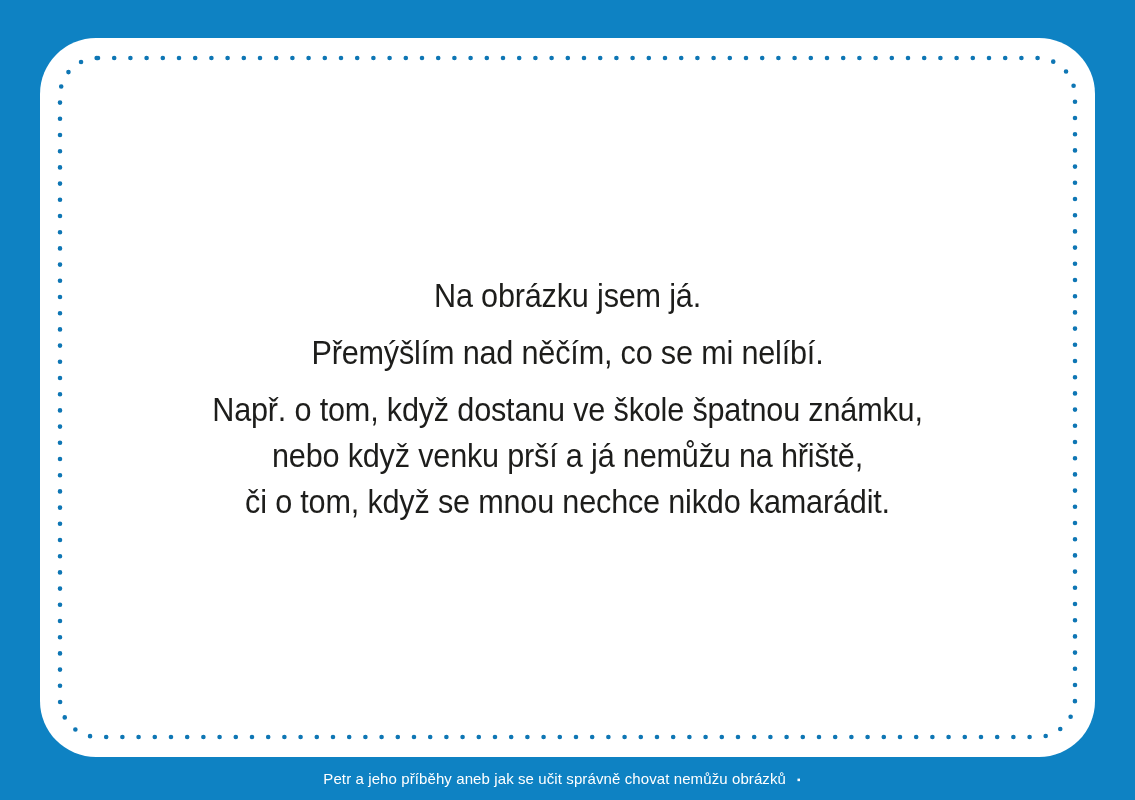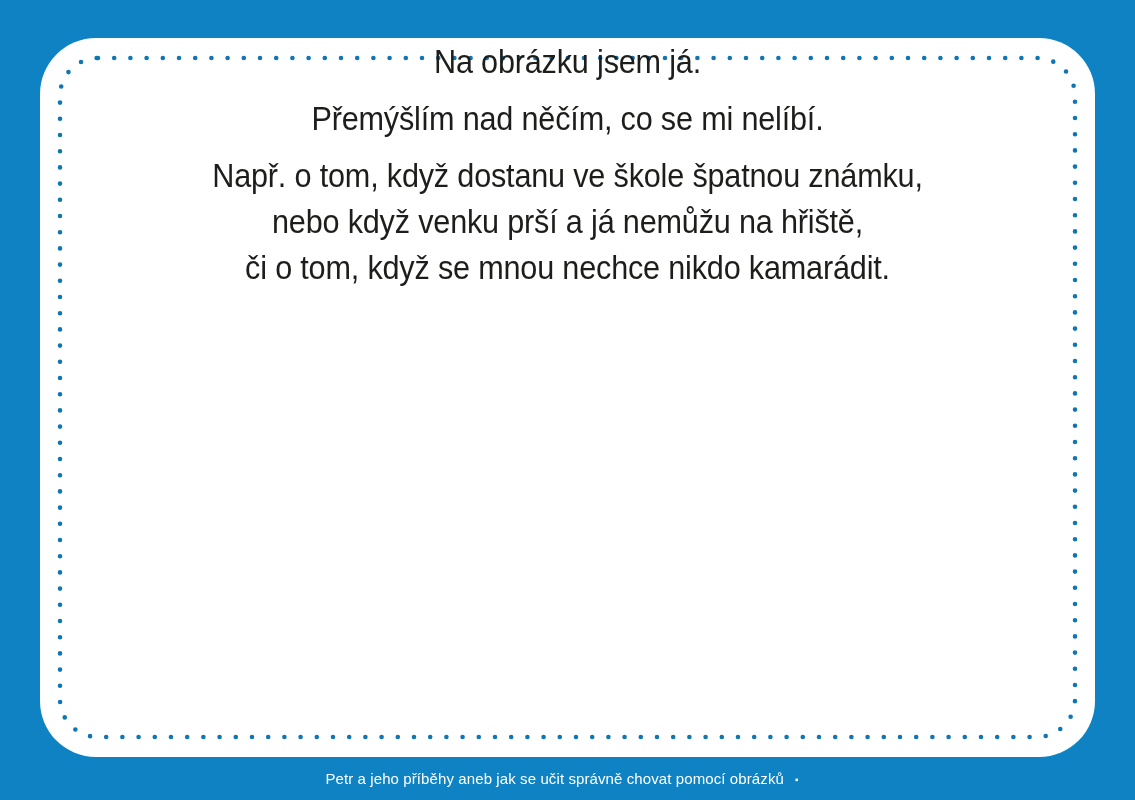--- a/index.html
+++ b/index.html
@@ -16,20 +16,21 @@
   }
   .card {
     position: absolute;
     left: 40px;
     top: 38px;
     width: 1055px;
     height: 719px;
     background: #FFFFFF;
     border-radius: 56px;
     display: flex;
+    align-items: center;
     justify-content: center;
   }
   .dotted-border {
     position: absolute;
     left: 0;
     top: 0;
     width: 1055px;
     height: 719px;
     pointer-events: none;
   }
@@ -93,17 +94,17 @@
       <p>
         <span>Např. o tom, když dostanu ve škole špatnou známku,</span><br>
         <span>nebo když venku prší a já nemůžu na hřiště,</span><br>
         <span>či o tom, když se mnou nechce nikdo kamarádit.</span>
       </p>
     </div>
 
   </div>
 
   <div class="footer">
-    <span>Petr a jeho příběhy aneb jak se učit správně chovat pomocí obrázků</span>
+    <span>Petr a jeho příběhy aneb jak se učit správně chovat nemůžu obrázků</span>
     <span class="bullet">▪</span>
   </div>
 
 </div>
 
 </body></html>

